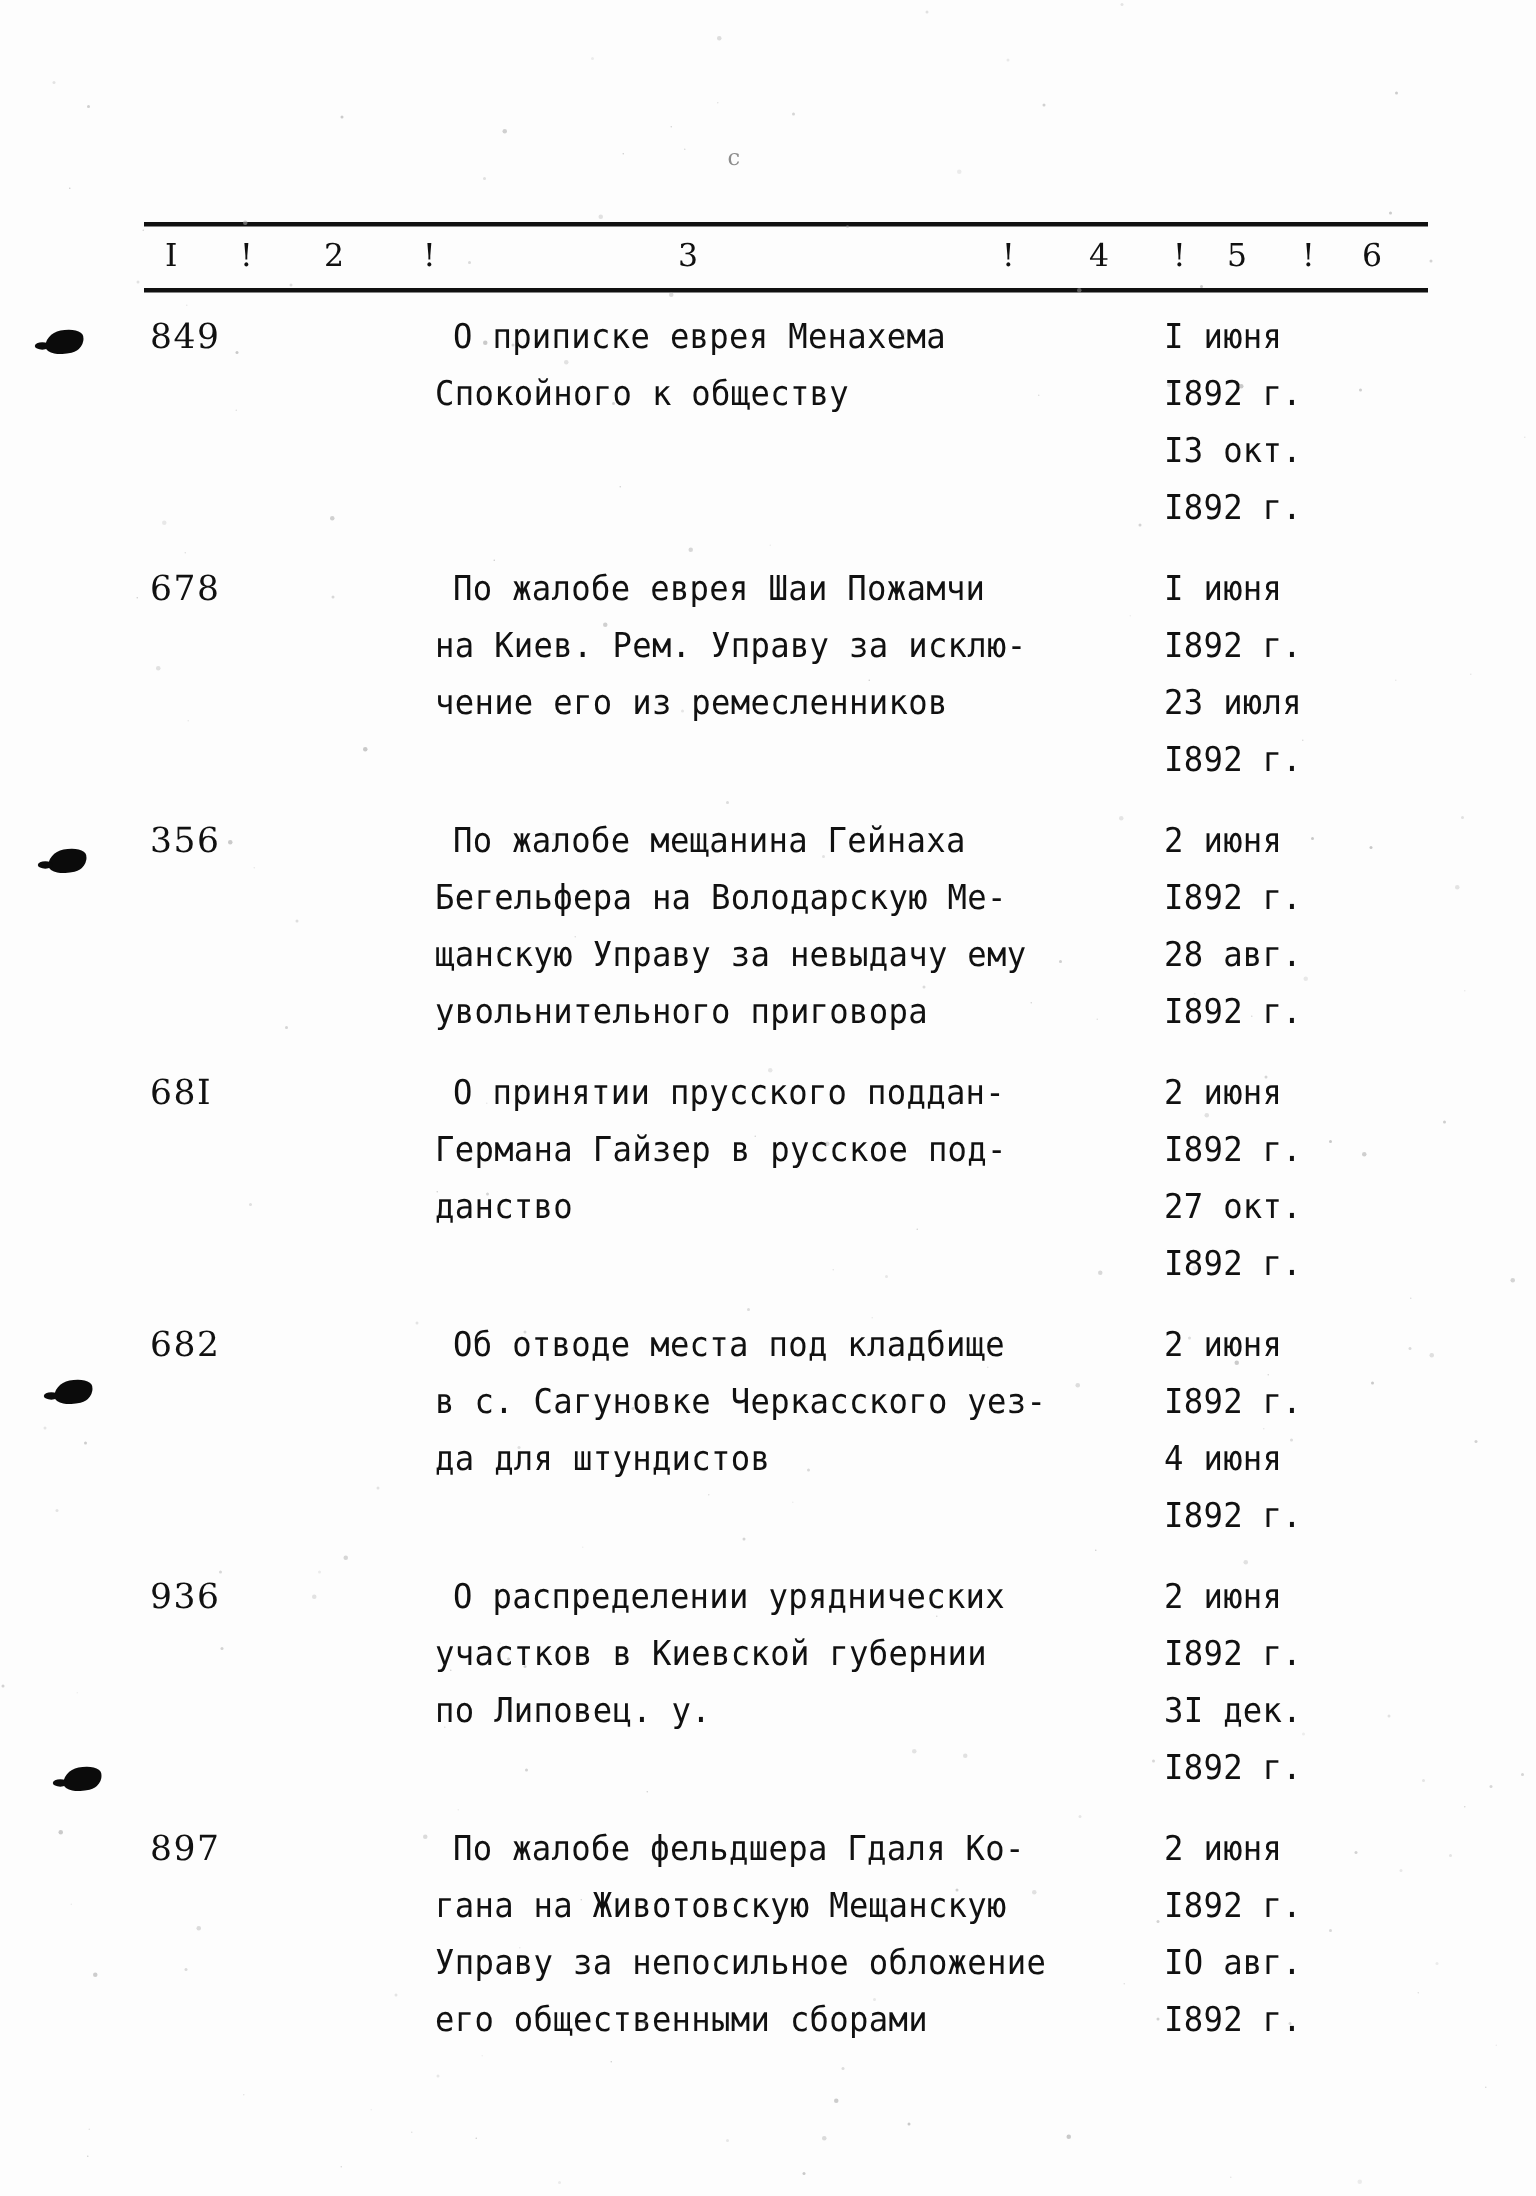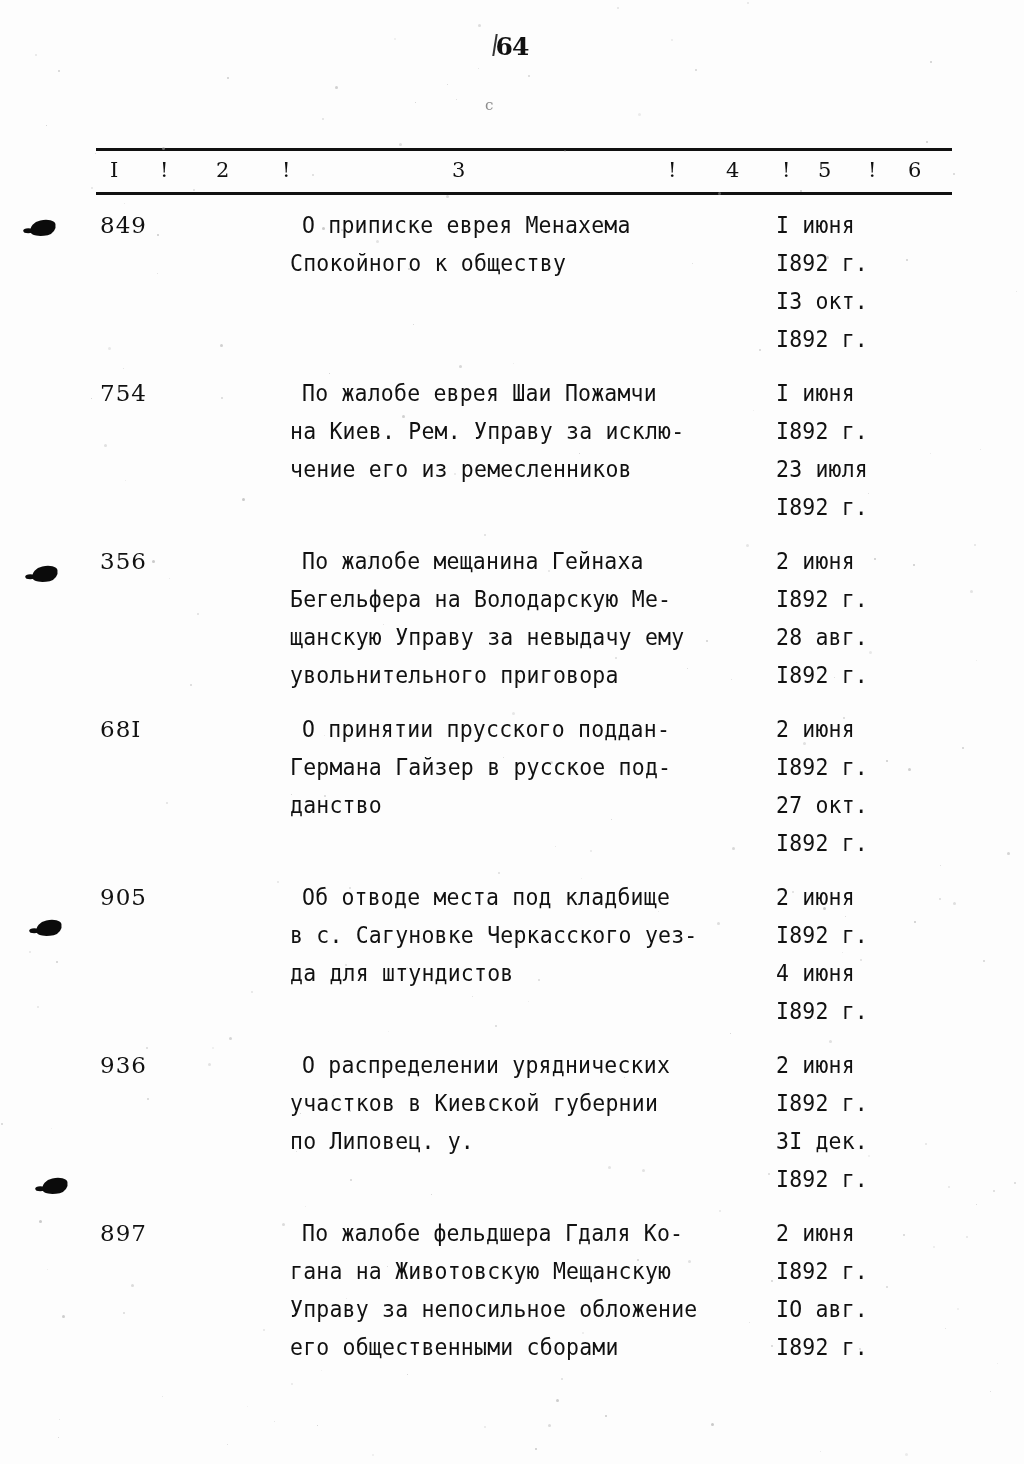--- a/index.html
+++ b/index.html
@@ -174,23 +174,20 @@
     width: 2px;
     height: 2px;
     border-radius: 50%;
   }
 </style>
 </head>
 <body>
 
 <div id="page">
 
-  <div class="folio">
-    <span class="strike">64</span>
-  </div>
 
   <div class="stray-mark">c</div>
 
   <div class="rule top"></div>
   <div class="col-head">
       <span style="left: 14px;">I</span>
       <span style="left: 64px;">!</span>
       <span style="left: 120px;">2</span>
       <span style="left: 186px;">!</span>
       <span style="left: 356px;">3</span>
@@ -210,21 +207,21 @@
           <div class="row-body">
             <div class="line"><span class="desc ind">О приписке еврея Менахема</span><span class="date">I июня</span></div>
             <div class="line"><span class="desc">Спокойного к обществу</span><span class="date">I892 г.</span></div>
             <div class="line"><span class="date">I3 окт.</span></div>
             <div class="line"><span class="date">I892 г.</span></div>
           </div>
         </div>
       </div>
       <div class="row">
         <div class="row-inner">
-          <div class="row-num">754</div>
+          <div class="row-num">678</div>
           <div class="row-body">
             <div class="line"><span class="desc ind">По жалобе еврея Шаи Пожамчи</span><span class="date">I июня</span></div>
             <div class="line"><span class="desc">на Киев. Рем. Управу за исклю-</span><span class="date">I892 г.</span></div>
             <div class="line"><span class="desc">чение его из ремесленников</span><span class="date">23 июля</span></div>
             <div class="line"><span class="date">I892 г.</span></div>
           </div>
         </div>
       </div>
       <div class="row">
         <div class="row-inner">
@@ -243,21 +240,21 @@
           <div class="row-body">
             <div class="line"><span class="desc ind">О принятии прусского поддан-</span><span class="date">2 июня</span></div>
             <div class="line"><span class="desc">Германа Гайзер в русское под-</span><span class="date">I892 г.</span></div>
             <div class="line"><span class="desc">данство</span><span class="date">27 окт.</span></div>
             <div class="line"><span class="date">I892 г.</span></div>
           </div>
         </div>
       </div>
       <div class="row">
         <div class="row-inner">
-          <div class="row-num">905</div>
+          <div class="row-num">682</div>
           <div class="row-body">
             <div class="line"><span class="desc ind">Об отводе места под кладбище</span><span class="date">2 июня</span></div>
             <div class="line"><span class="desc">в с. Сагуновке Черкасского уез-</span><span class="date">I892 г.</span></div>
             <div class="line"><span class="desc">да для штундистов</span><span class="date">4 июня</span></div>
             <div class="line"><span class="date">I892 г.</span></div>
           </div>
         </div>
       </div>
       <div class="row">
         <div class="row-inner">

